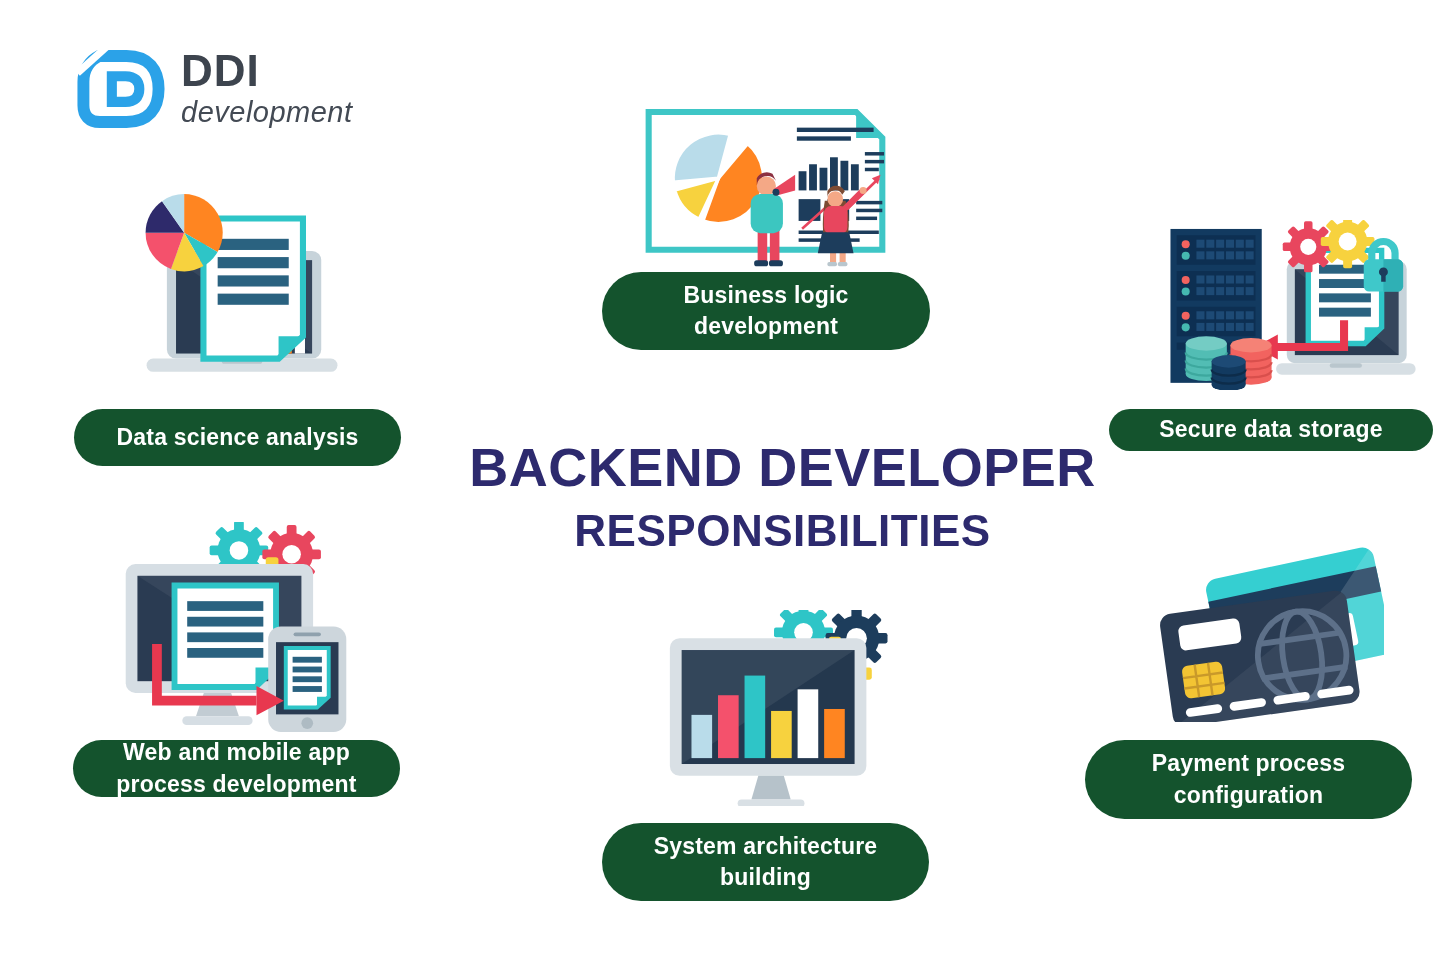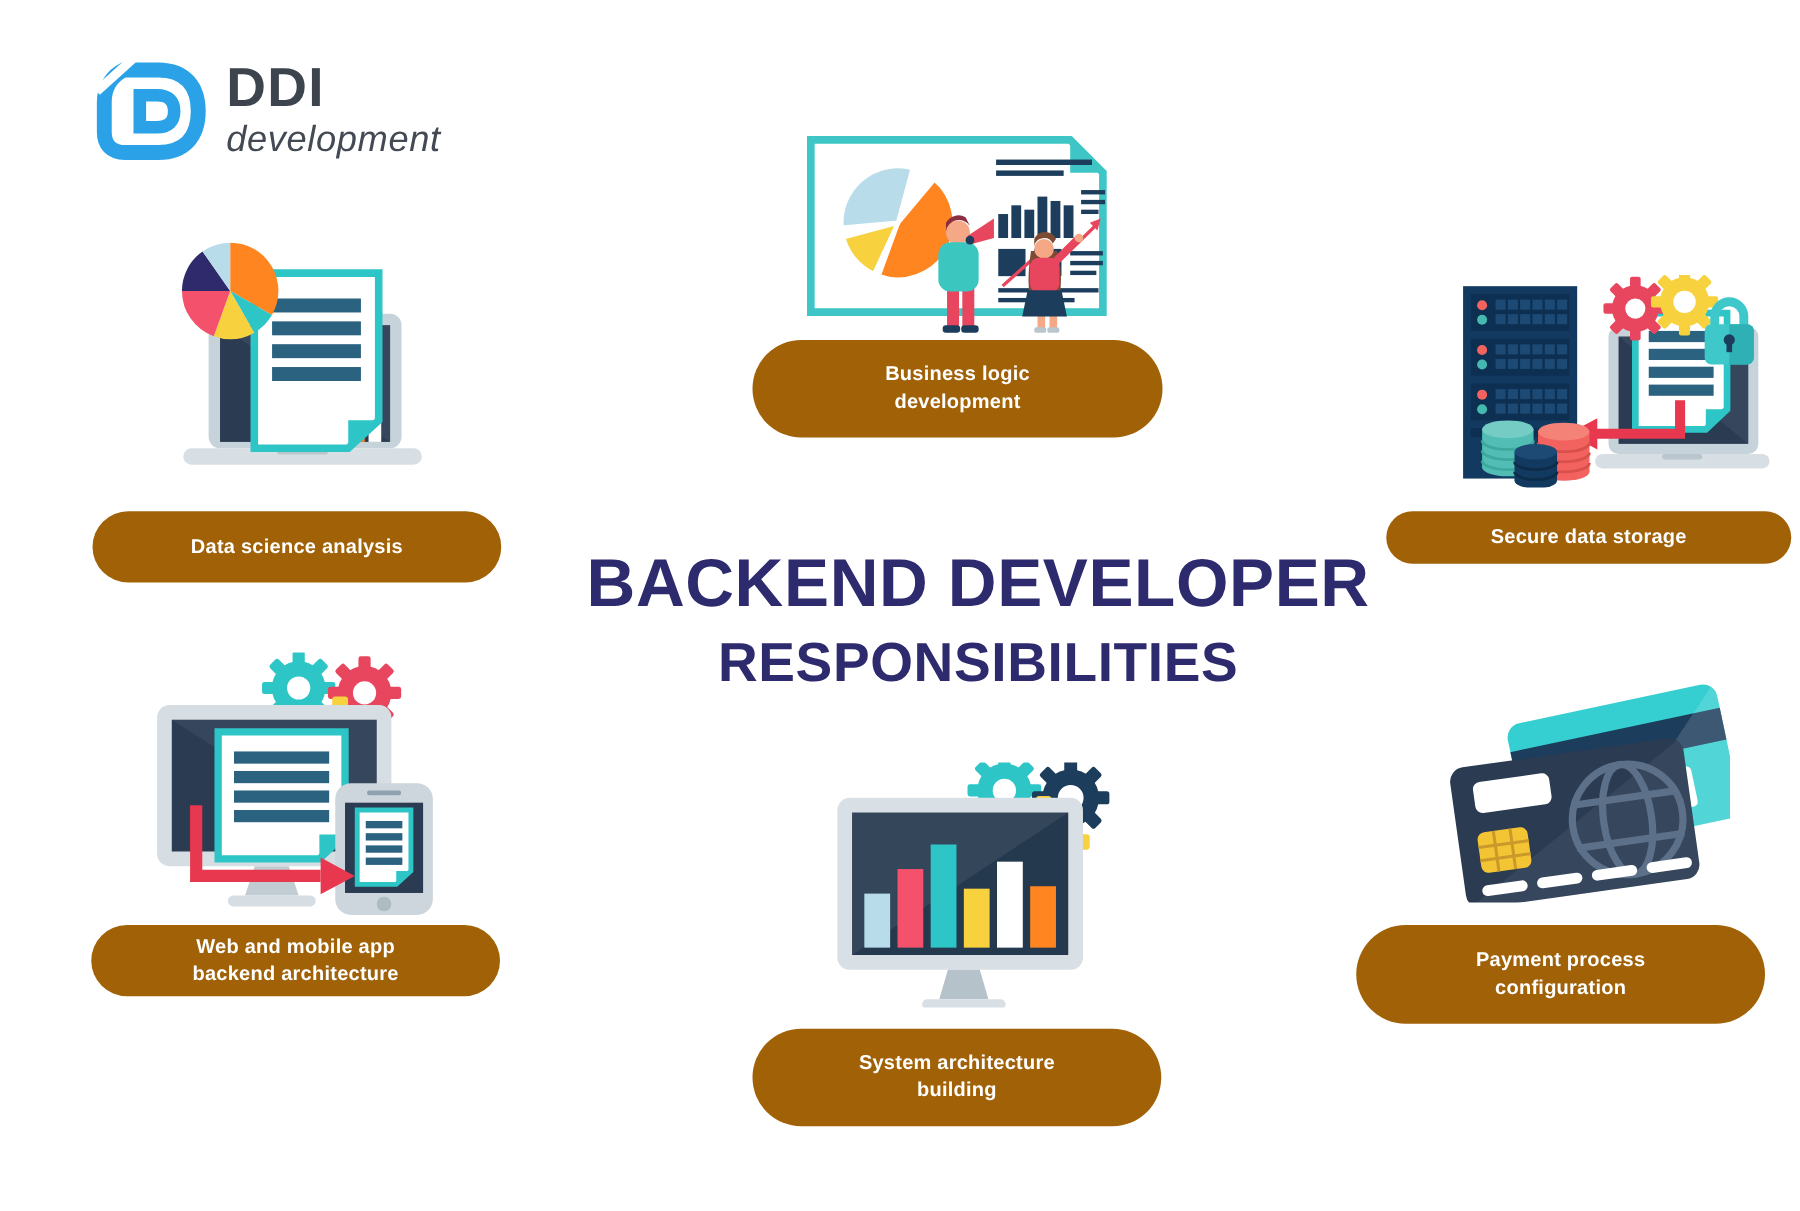--- a/index.html
+++ b/index.html
@@ -14,23 +14,23 @@
   .logo-brand{font-size:44px;font-weight:700;color:#3d444e;line-height:1.0;letter-spacing:1px;}
   .logo-sub{font-size:29px;font-style:italic;color:#434a54;margin-top:3px;letter-spacing:0.5px;}
 
   
   .title{position:absolute;left:420px;top:436px;width:685px;text-align:center;
          color:#2d2a6e;font-weight:700;}
   .title .t1{font-size:54px;letter-spacing:0.5px;}
   .title .t2{font-size:44px;margin-top:8px;letter-spacing:0.5px;}
 
   
-  .pill{position:absolute;background:#a16207;color:#ffffff;border-radius:42px;
+  .pill{position:absolute;background:#14532d;color:#ffffff;border-radius:42px;
         display:flex;flex-direction:column;align-items:center;justify-content:center;
-        text-align:center;font-size:16px;font-weight:600;line-height:1.35;letter-spacing:0.2px;}
+        text-align:center;font-size:23px;font-weight:600;line-height:1.35;letter-spacing:0.2px;}
   .pill span{display:block;}
   .pill-1{left:54px; top:409px; width:327px;height:57px;}
   .pill-2{left:582px;top:272px; width:328px;height:78px;}
   .pill-3{left:1089px;top:409px;width:324px;height:42px;}
   .pill-4{left:53px; top:740px; width:327px;height:57px;}
   .pill-5{left:582px;top:823px; width:327px;height:78px;}
   .pill-6{left:1065px;top:740px;width:327px;height:79px;}
 
   
   .illus{position:absolute;}
@@ -342,21 +342,21 @@
         <path d="M220,178 l-12,11 v-11 z" fill="#2ec5c7"></path>
       </g>
     </g>
     <g>
       <path d="M44,124 V182 H146" fill="none" stroke="#e8384f" stroke-width="10"></path>
       <polygon points="146,167 146,197 174,182" fill="#e8384f"></polygon>
     </g>
   </svg>
   <section class="pill pill-4">
     <span>Web and mobile app</span>
-    <span>backend architecture</span>
+    <span>process development</span>
   </section>
 
   <svg class="illus illus-5" viewBox="0 0 230 198">
     <g transform="translate(144,22)">
       <use href="#gear8" fill="#2ec5c7"></use>
         <circle r="9.5" fill="#ffffff"></circle>
     </g>
     <g transform="translate(198,28) scale(1.05)">
       <use href="#gear8" fill="#1d3d5c"></use>
         <circle r="10" fill="#ffffff"></circle>

